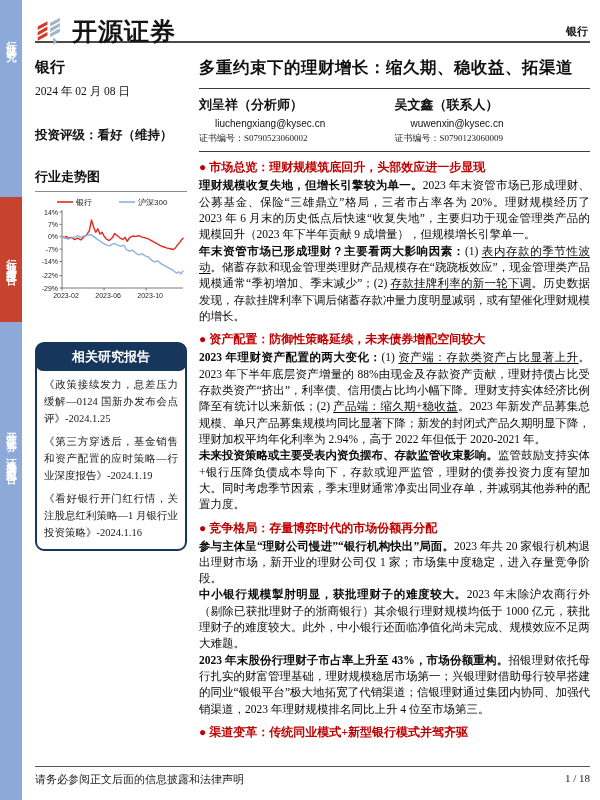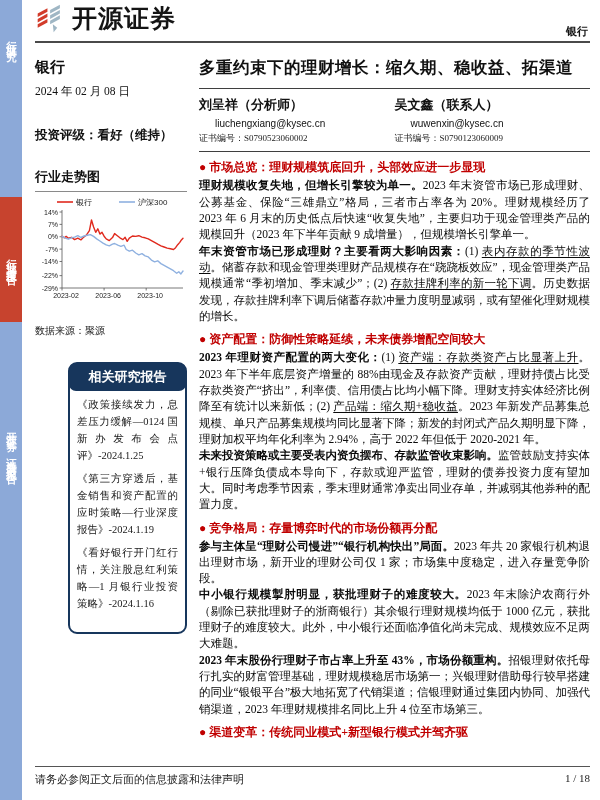--- a/index.html
+++ b/index.html
@@ -10,34 +10,34 @@
   .v{writing-mode:vertical-rl;text-orientation:upright;color:#fff;font-size:10.5px;
      letter-spacing:3px;font-weight:600;line-height:22px;display:block;margin:0 auto;}
   .sb-top{position:absolute;top:33px;left:0;width:22px;text-align:center;}
   .sb-red{position:absolute;top:197px;left:0;width:22px;height:125px;background:#c7432e;
           display:flex;align-items:center;justify-content:center;}
   .sb-bottom{position:absolute;top:424px;left:0;width:22px;text-align:center;}
   
   .content{position:absolute;left:22px;top:0;right:0;height:766px;overflow:hidden;
            padding:0 10px 0 13px;}
   .logo-row{position:relative;height:41px;border-bottom:2px solid #4a4a4a;}
-  .logo{position:absolute;left:0;top:1px;display:flex;align-items:center;gap:5px;}
+  .logo{position:absolute;left:0;top:14px;display:flex;align-items:center;gap:5px;}
   .logo-text{font-size:25px;font-weight:800;color:#141414;font-family:"Liberation Sans","DejaVu Sans",sans-serif;letter-spacing:1px;}
   .industry-tag{position:absolute;right:2px;bottom:2px;font-size:11px;font-weight:700;}
   .cols{display:flex;gap:12px;}
   .left-col{width:152px;flex:none;}
   .right-col{flex:1;min-width:0;}
   
   .l-industry{font-size:15px;font-weight:700;margin-top:15px;}
   .l-date{font-size:11.5px;margin-top:7px;}
   .l-rating{font-size:12.5px;font-weight:700;margin-top:28px;}
   .chart-title{font-size:13px;font-weight:700;margin-top:24px;padding-bottom:5px;border-bottom:1px solid #8a8a8a;}
   .chart-wrap{margin-top:4px;}
   .chart-source{font-size:10px;margin-top:6px;color:#222;}
-  .related-box{margin-top:24px;border:2px solid #17365c;border-radius:9px;padding-bottom:20px;margin-left:33px;}
+  .related-box{margin-top:24px;border:2px solid #17365c;border-radius:9px;padding-bottom:8px;}
   .related-head{background:#17365c;color:#fff;text-align:center;font-size:13px;font-weight:700;
                 border-radius:7px;margin:-1px;padding:5px 0;}
   .rel-item{font-size:10.5px;line-height:1.62;text-align:justify;padding:6px 7px 0;color:#1a1a1a;}
   
   .title{font-size:16.5px;font-weight:700;margin-top:14px;letter-spacing:0.5px;line-height:1.35;}
   .subtitle{text-align:right;font-size:14px;font-weight:700;margin-top:13px;padding-right:2px;}
   .rule{border-bottom:1.5px solid #3f3f3f;margin-top:9px;}
   .rule2{border-bottom:1px solid #3f3f3f;}
   .analysts{display:flex;padding:7px 0 6px;}
   .analyst{width:50%;}
@@ -117,21 +117,20 @@
               <text x="73.08695652173913" y="102" font-size="7" text-anchor="middle" fill="#222" font-family="&quot;Liberation Sans&quot;,sans-serif">2023-06</text>
               <line x1="111.17391304347827" y1="92" x2="111.17391304347827" y2="94.5" stroke="#555" stroke-width="0.8"></line>
               <text x="115.17391304347827" y="102" font-size="7" text-anchor="middle" fill="#222" font-family="&quot;Liberation Sans&quot;,sans-serif">2023-10</text>
               <line x1="22" y1="6" x2="38" y2="6" stroke="#e02a1e" stroke-width="1.6"></line>
               <text x="41" y="8.5" font-size="8" fill="#222" font-family="&quot;Liberation Sans&quot;,sans-serif">银行</text>
               <line x1="84" y1="6" x2="100" y2="6" stroke="#8fb1e0" stroke-width="1.6"></line>
               <text x="103" y="8.5" font-size="8" fill="#222" font-family="&quot;Liberation Sans&quot;,sans-serif">沪深300</text>
               <polyline points="27.0,40.2 29.1,41.8 31.2,40.4 33.3,42.2 36.5,41.3 39.6,43.6 42.8,42.2 45.9,43.9 48.0,41.8 51.2,39.3 54.4,34.6 56.5,24.0 58.6,31.0 60.7,36.3 62.8,32.8 64.9,38.1 67.0,36.3 69.1,40.2 71.2,42.9 74.3,44.6 77.5,41.6 79.6,37.6 81.7,39.3 84.9,41.8 88.0,43.6 90.1,41.3 92.2,45.3 94.3,42.2 97.5,40.0 100.7,40.4 103.8,39.7 107.0,41.1 110.1,41.8 113.3,42.9 116.4,44.6 119.6,46.4 122.7,48.2 125.9,49.9 129.1,51.0 132.2,52.1 135.4,52.8 138.5,53.5 140.6,51.7 142.7,48.7 144.8,46.4 146.4,43.9 148.0,42.2" fill="none" stroke="#e02a1e" stroke-width="1.4" stroke-linejoin="round" stroke-linecap="round"></polyline>
               <polyline points="27.0,40.4 30.2,42.2 33.3,43.2 36.5,41.8 39.6,41.1 42.8,39.7 45.9,41.5 49.1,40.0 52.3,39.3 55.4,38.6 58.6,40.4 61.7,42.9 64.9,45.0 68.0,47.1 71.2,48.9 74.3,49.9 77.5,48.2 79.6,47.5 82.8,49.2 85.9,50.3 89.1,49.2 91.2,53.5 94.3,55.2 97.5,54.2 100.7,57.0 103.8,58.8 107.0,57.7 110.1,59.8 113.3,60.9 116.4,64.1 119.6,65.8 122.7,64.8 125.9,67.6 129.1,69.4 132.2,71.1 135.4,72.9 138.5,74.7 141.7,77.2 143.8,75.7 145.9,77.9 148.0,75.0" fill="none" stroke="#8fb1e0" stroke-width="1.4" stroke-linejoin="round" stroke-linecap="round"></polyline>
             </svg></div>
-        <div class="chart-source">数据来源：聚源</div>
         <div class="related-box">
           <div class="related-head">相关研究报告</div>
           <div id="rel-list">
               <div class="rel-item">《政策接续发力，息差压力缓解—0124 国新办发布会点评》-2024.1.25</div>
               <div class="rel-item">《第三方穿透后，基金销售和资产配置的应时策略—行业深度报告》-2024.1.19</div>
               <div class="rel-item">《看好银行开门红行情，关注股息红利策略—1 月银行业投资策略》-2024.1.16</div>
             </div>
         </div>
       </div>
 

